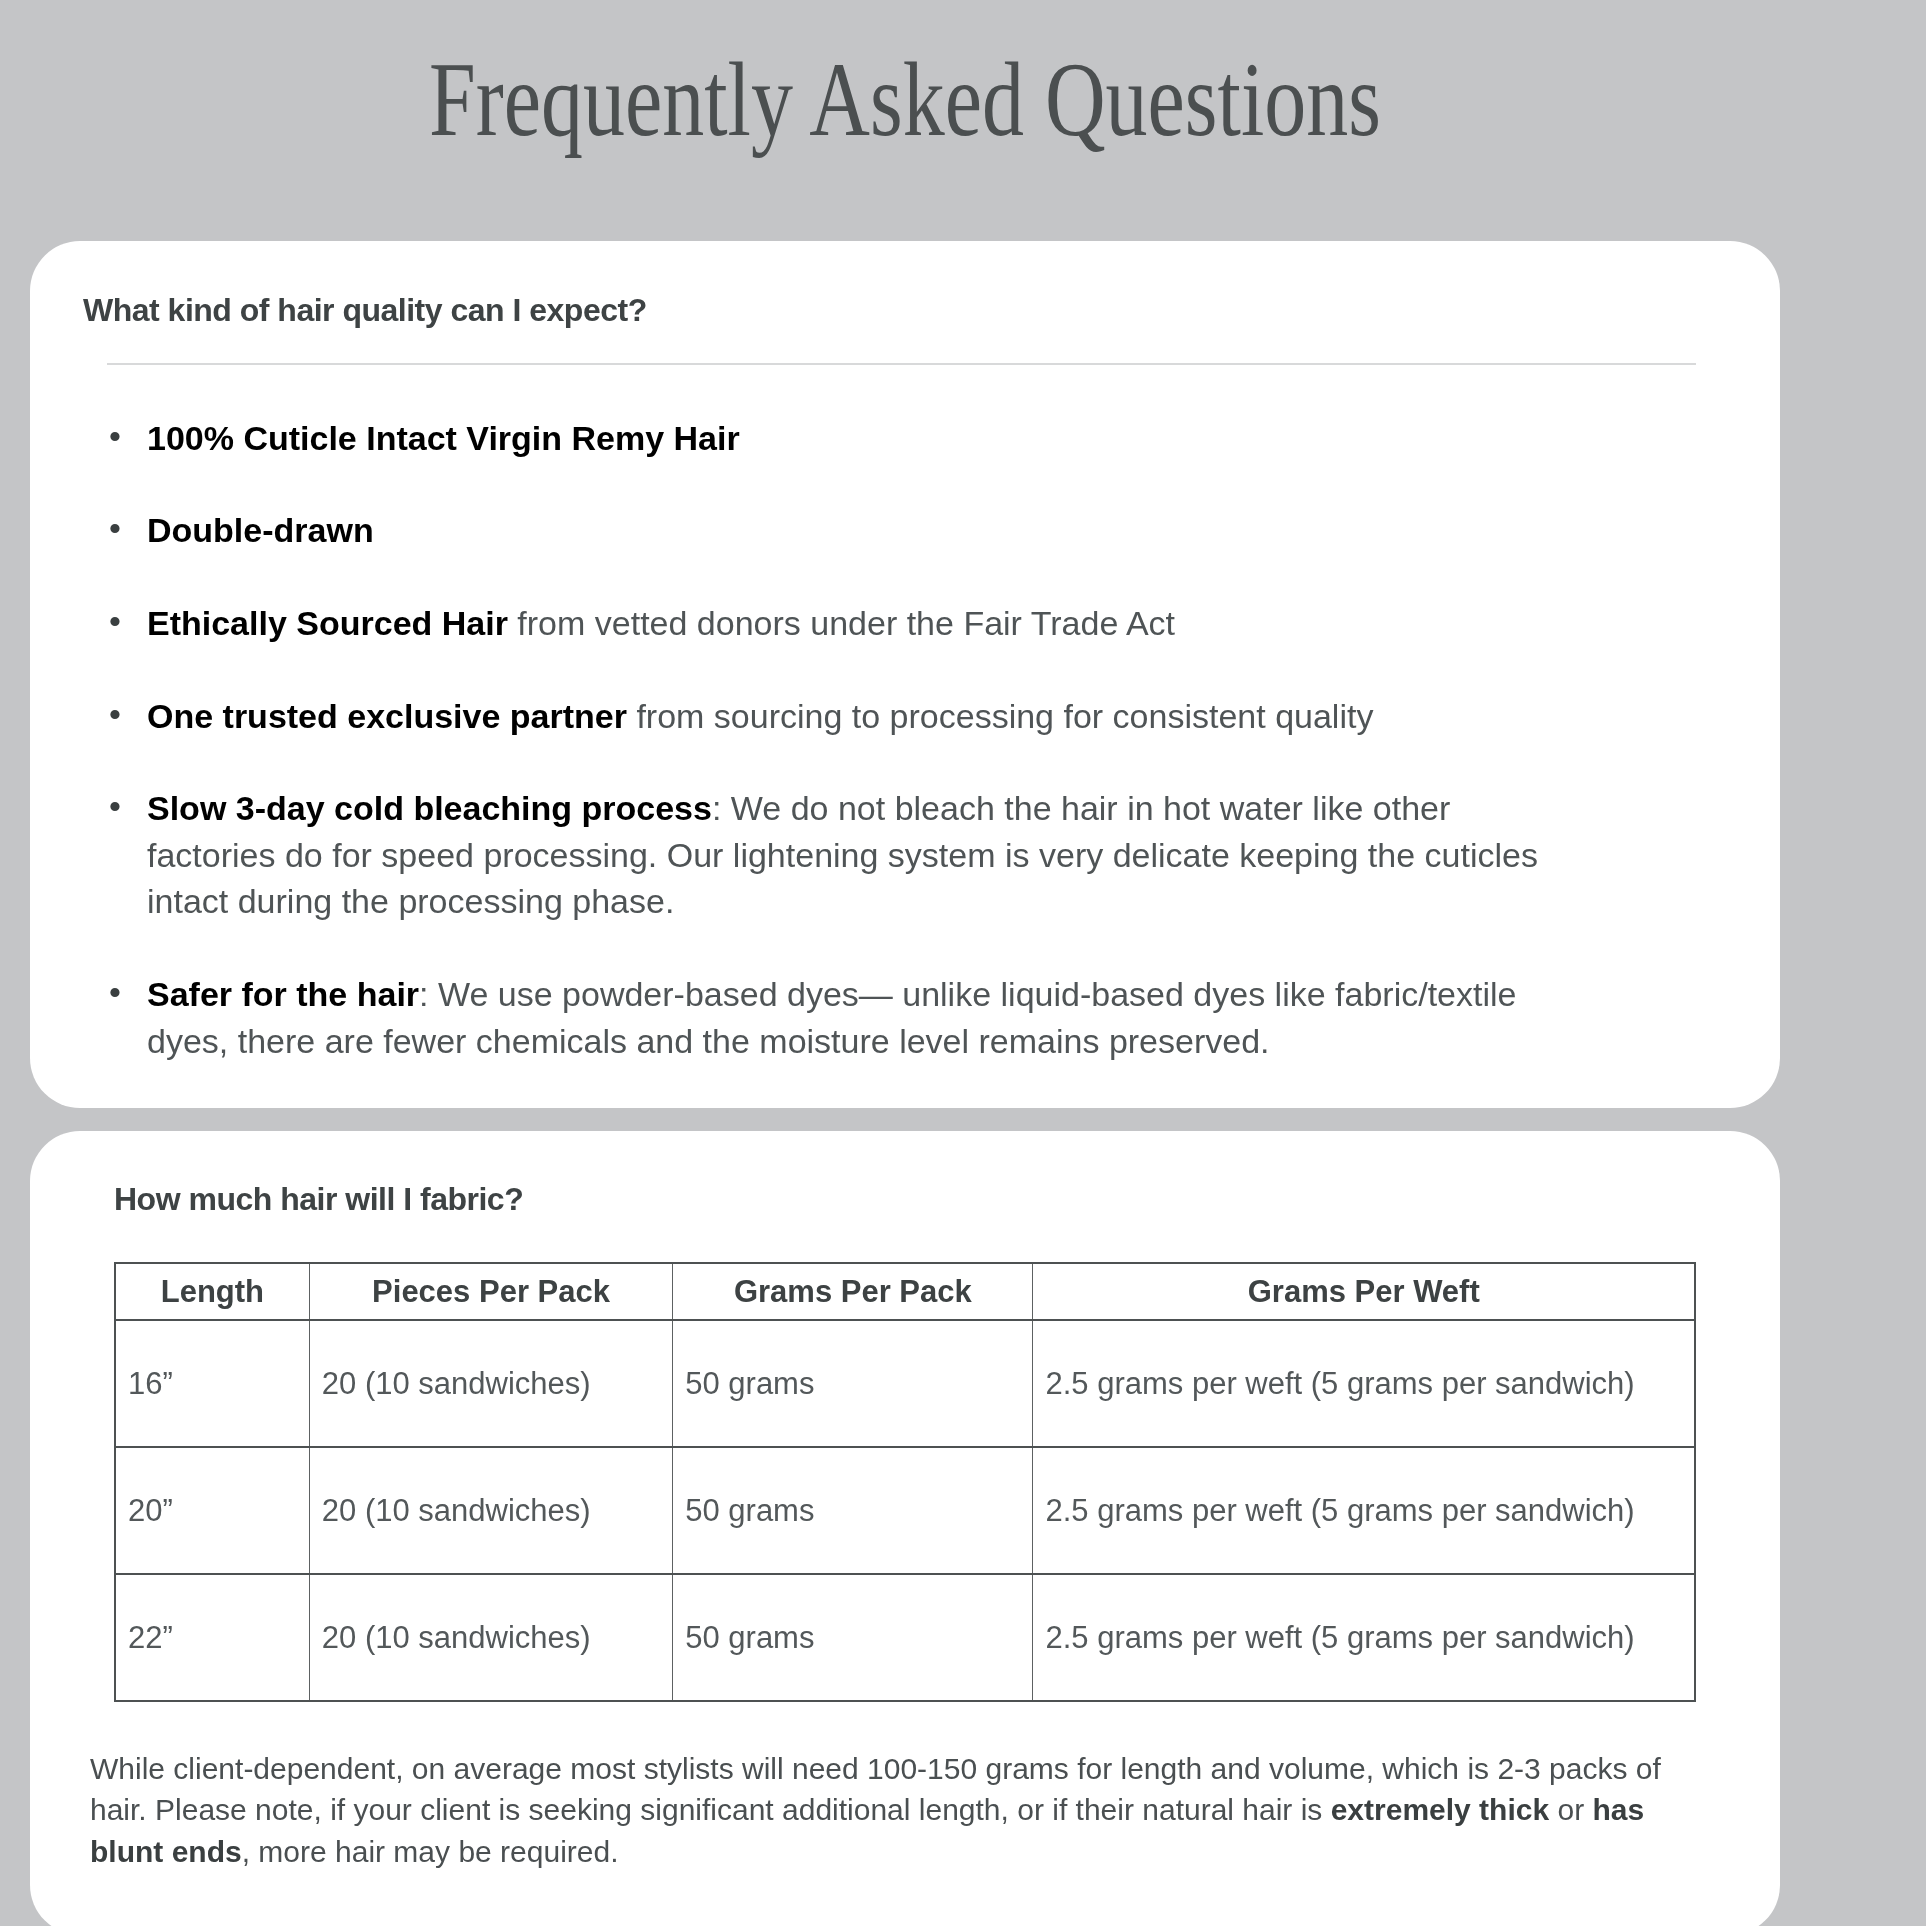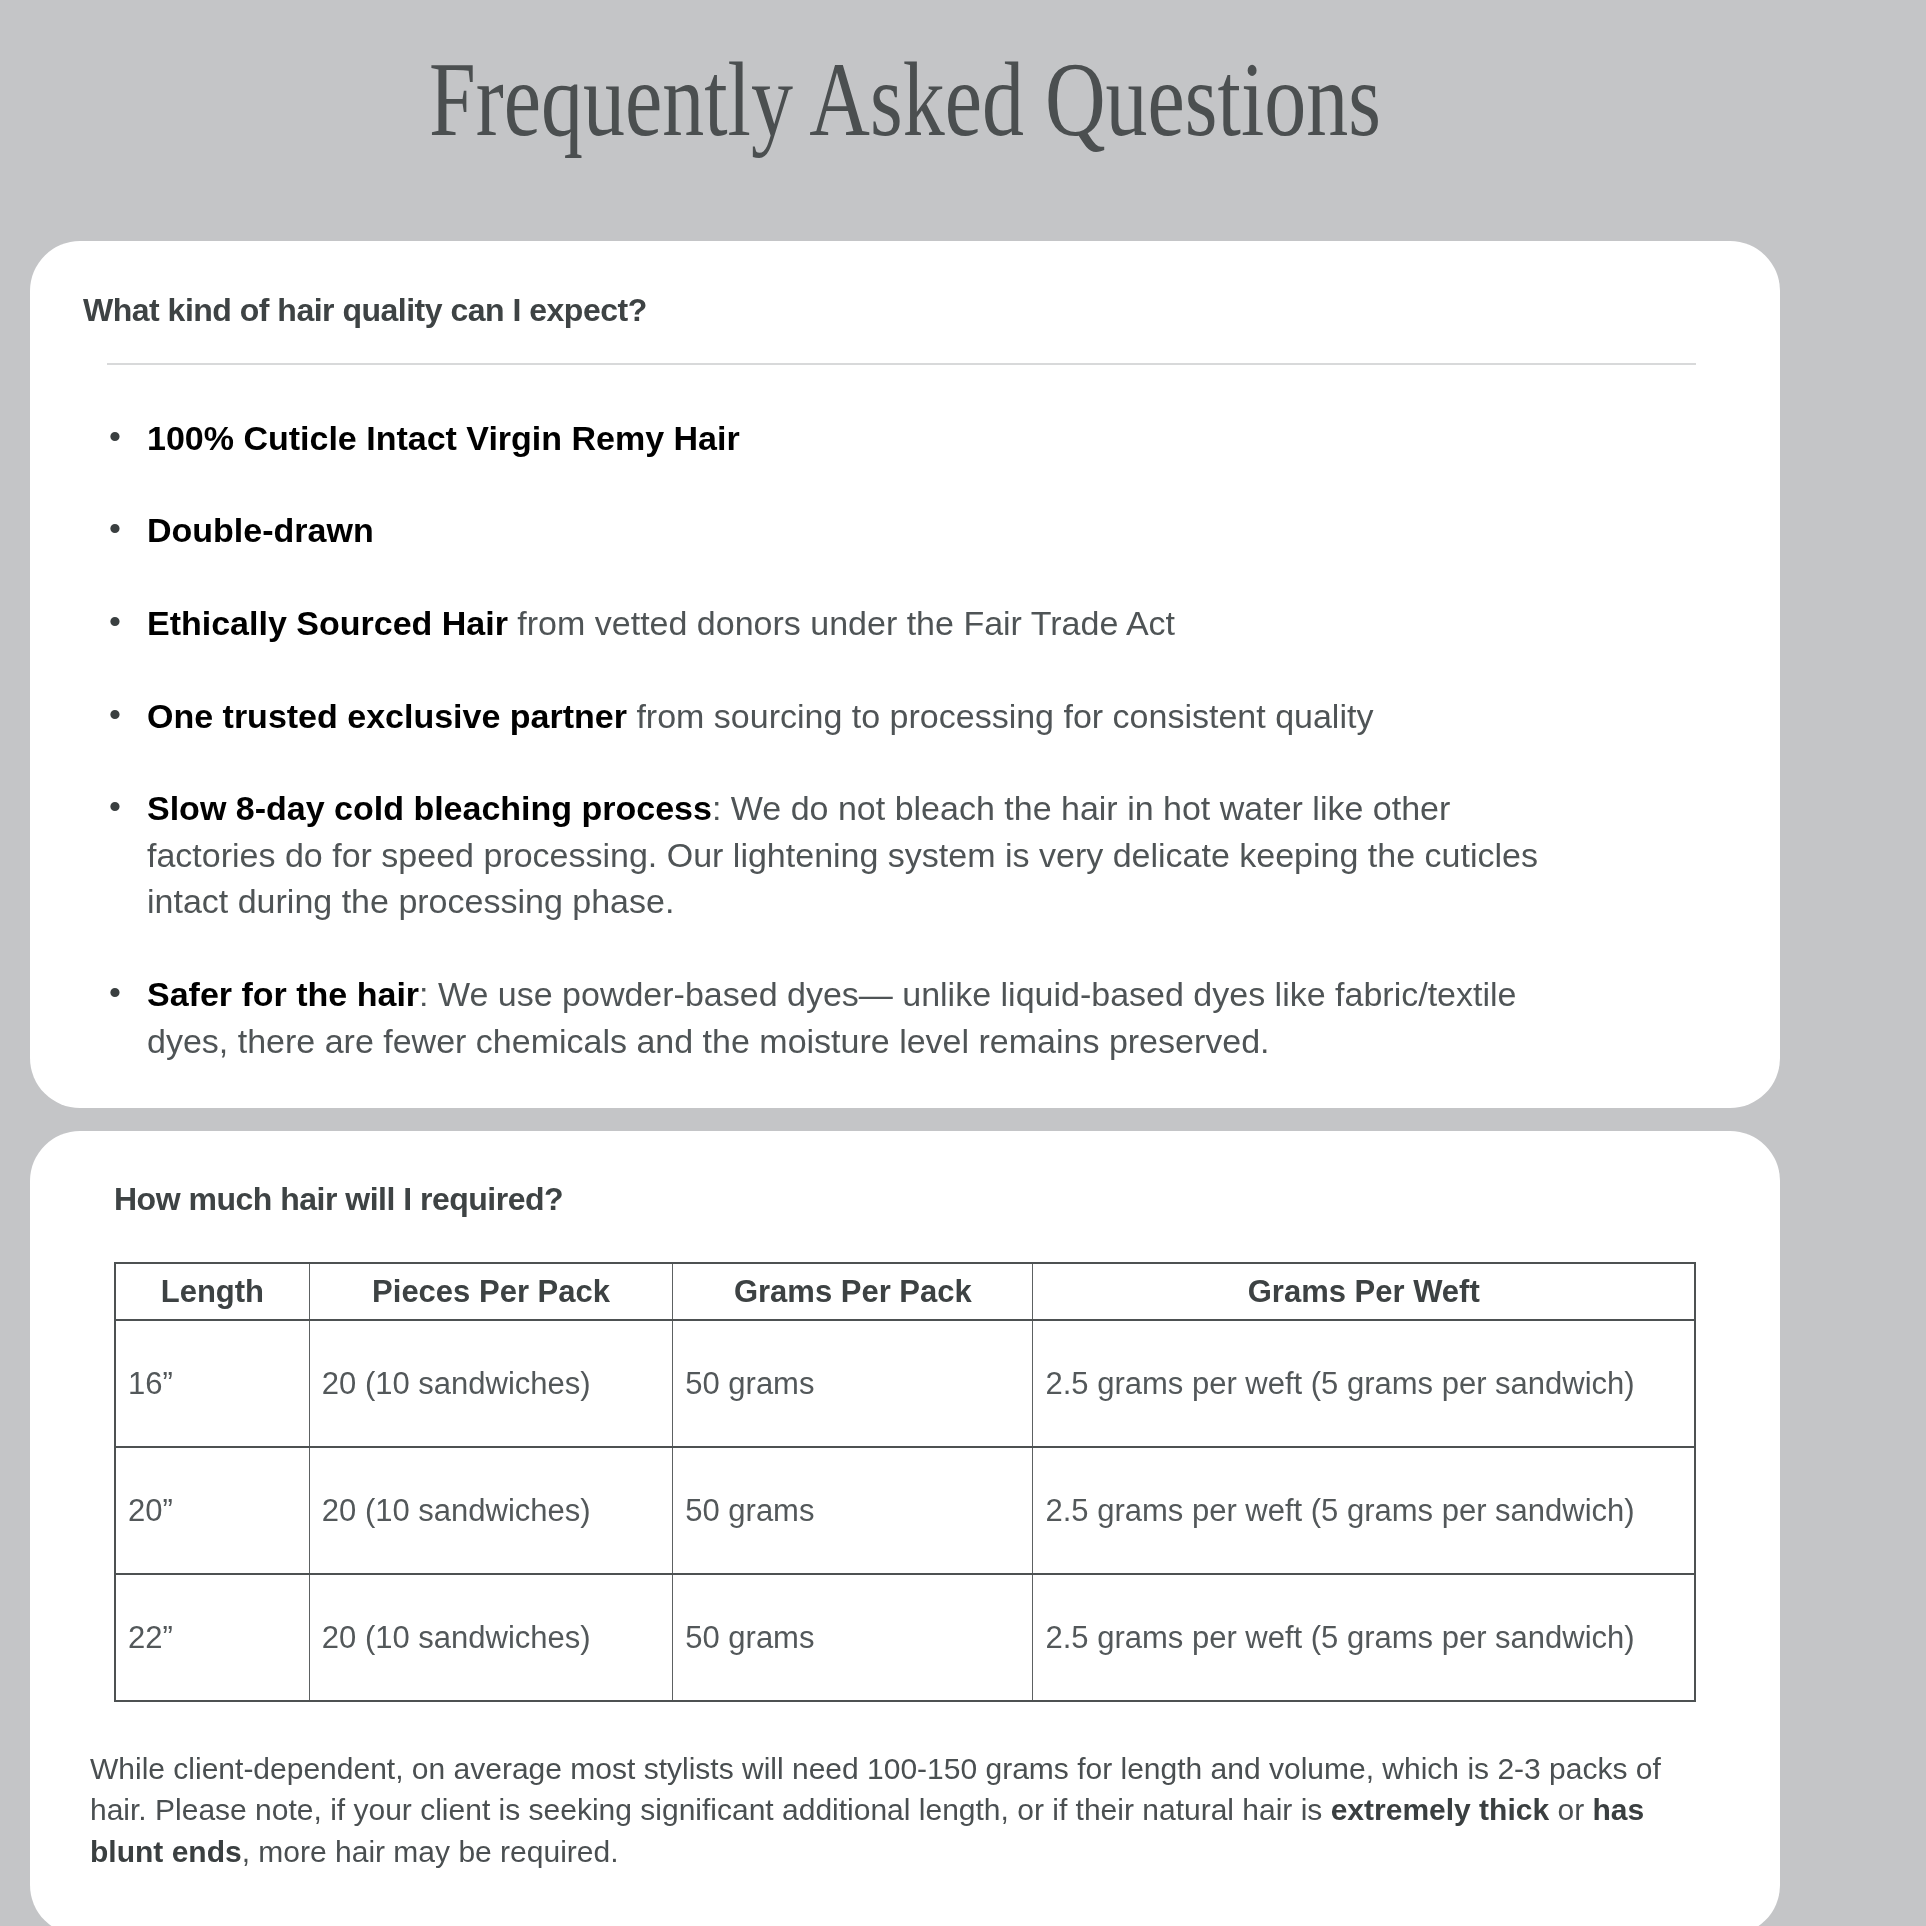--- a/index.html
+++ b/index.html
@@ -149,30 +149,30 @@
       <li>
         <span class="dot">•</span><b>Double-drawn</b><span></span>
       </li>
       <li>
         <span class="dot">•</span><b>Ethically Sourced Hair</b><span> from vetted donors under the Fair Trade Act</span>
       </li>
       <li>
         <span class="dot">•</span><b>One trusted exclusive partner</b><span> from sourcing to processing for consistent quality</span>
       </li>
       <li class="narrow">
-        <span class="dot">•</span><b>Slow 8-day cold bleaching process</b><span>: We do not bleach the hair in hot water like other factories do for speed processing. Our lightening system is very delicate keeping the cuticles intact during the processing phase.</span>
+        <span class="dot">•</span><b>Slow 3-day cold bleaching process</b><span>: We do not bleach the hair in hot water like other factories do for speed processing. Our lightening system is very delicate keeping the cuticles intact during the processing phase.</span>
       </li>
       <li class="narrow">
         <span class="dot">•</span><b>Safer for the hair</b><span>: We use powder-based dyes— unlike liquid-based dyes like fabric/textile dyes, there are fewer chemicals and the moisture level remains preserved.</span>
       </li>
     </ul>
   </section>
 
   <section class="card card-amount">
-    <h2 class="q-heading">How much hair will I required?</h2>
+    <h2 class="q-heading">How much hair will I fabric?</h2>
 
     <table class="amount-table">
       <thead>
         <tr>
           <th class="col-length">Length</th>
           <th class="col-pieces">Pieces Per Pack</th>
           <th class="col-gpack">Grams Per Pack</th>
           <th class="col-gweft">Grams Per Weft</th>
         </tr>
       </thead>

